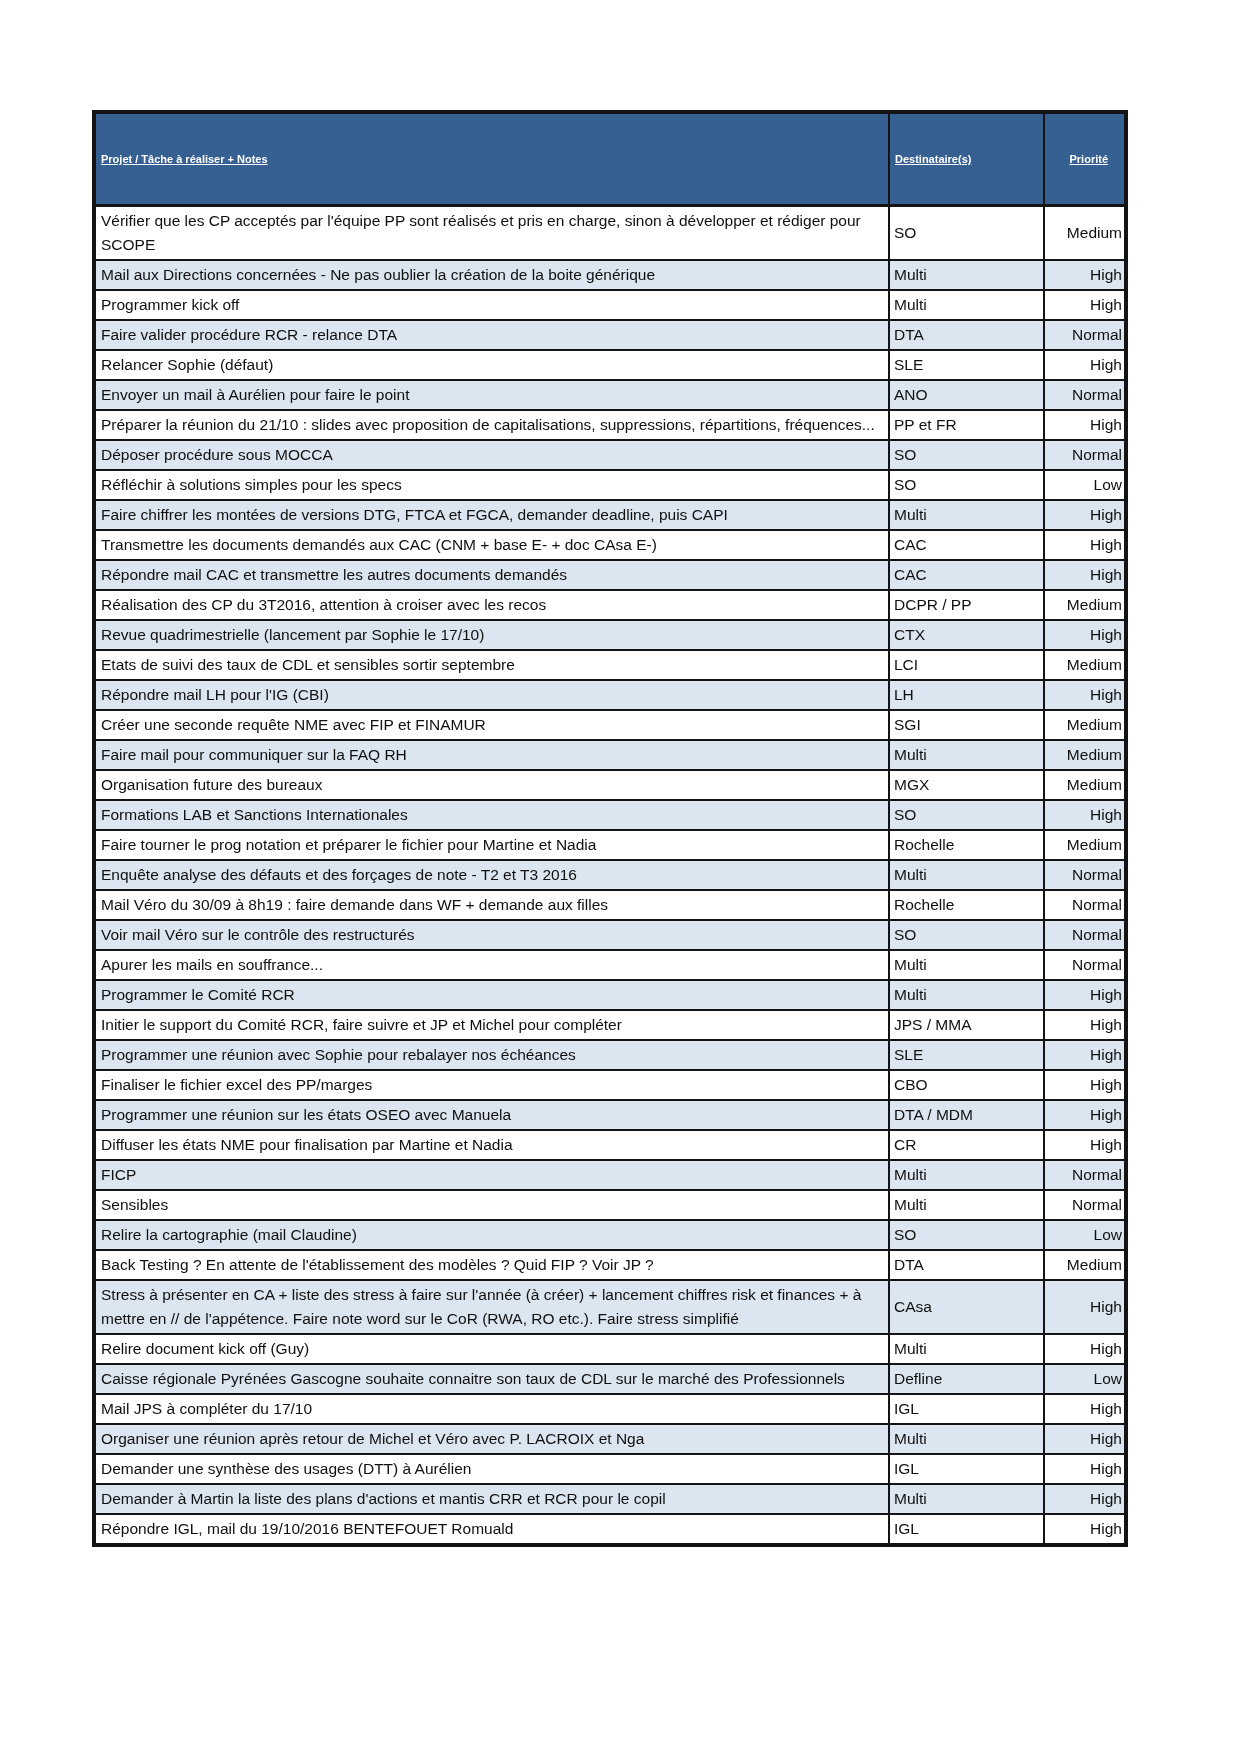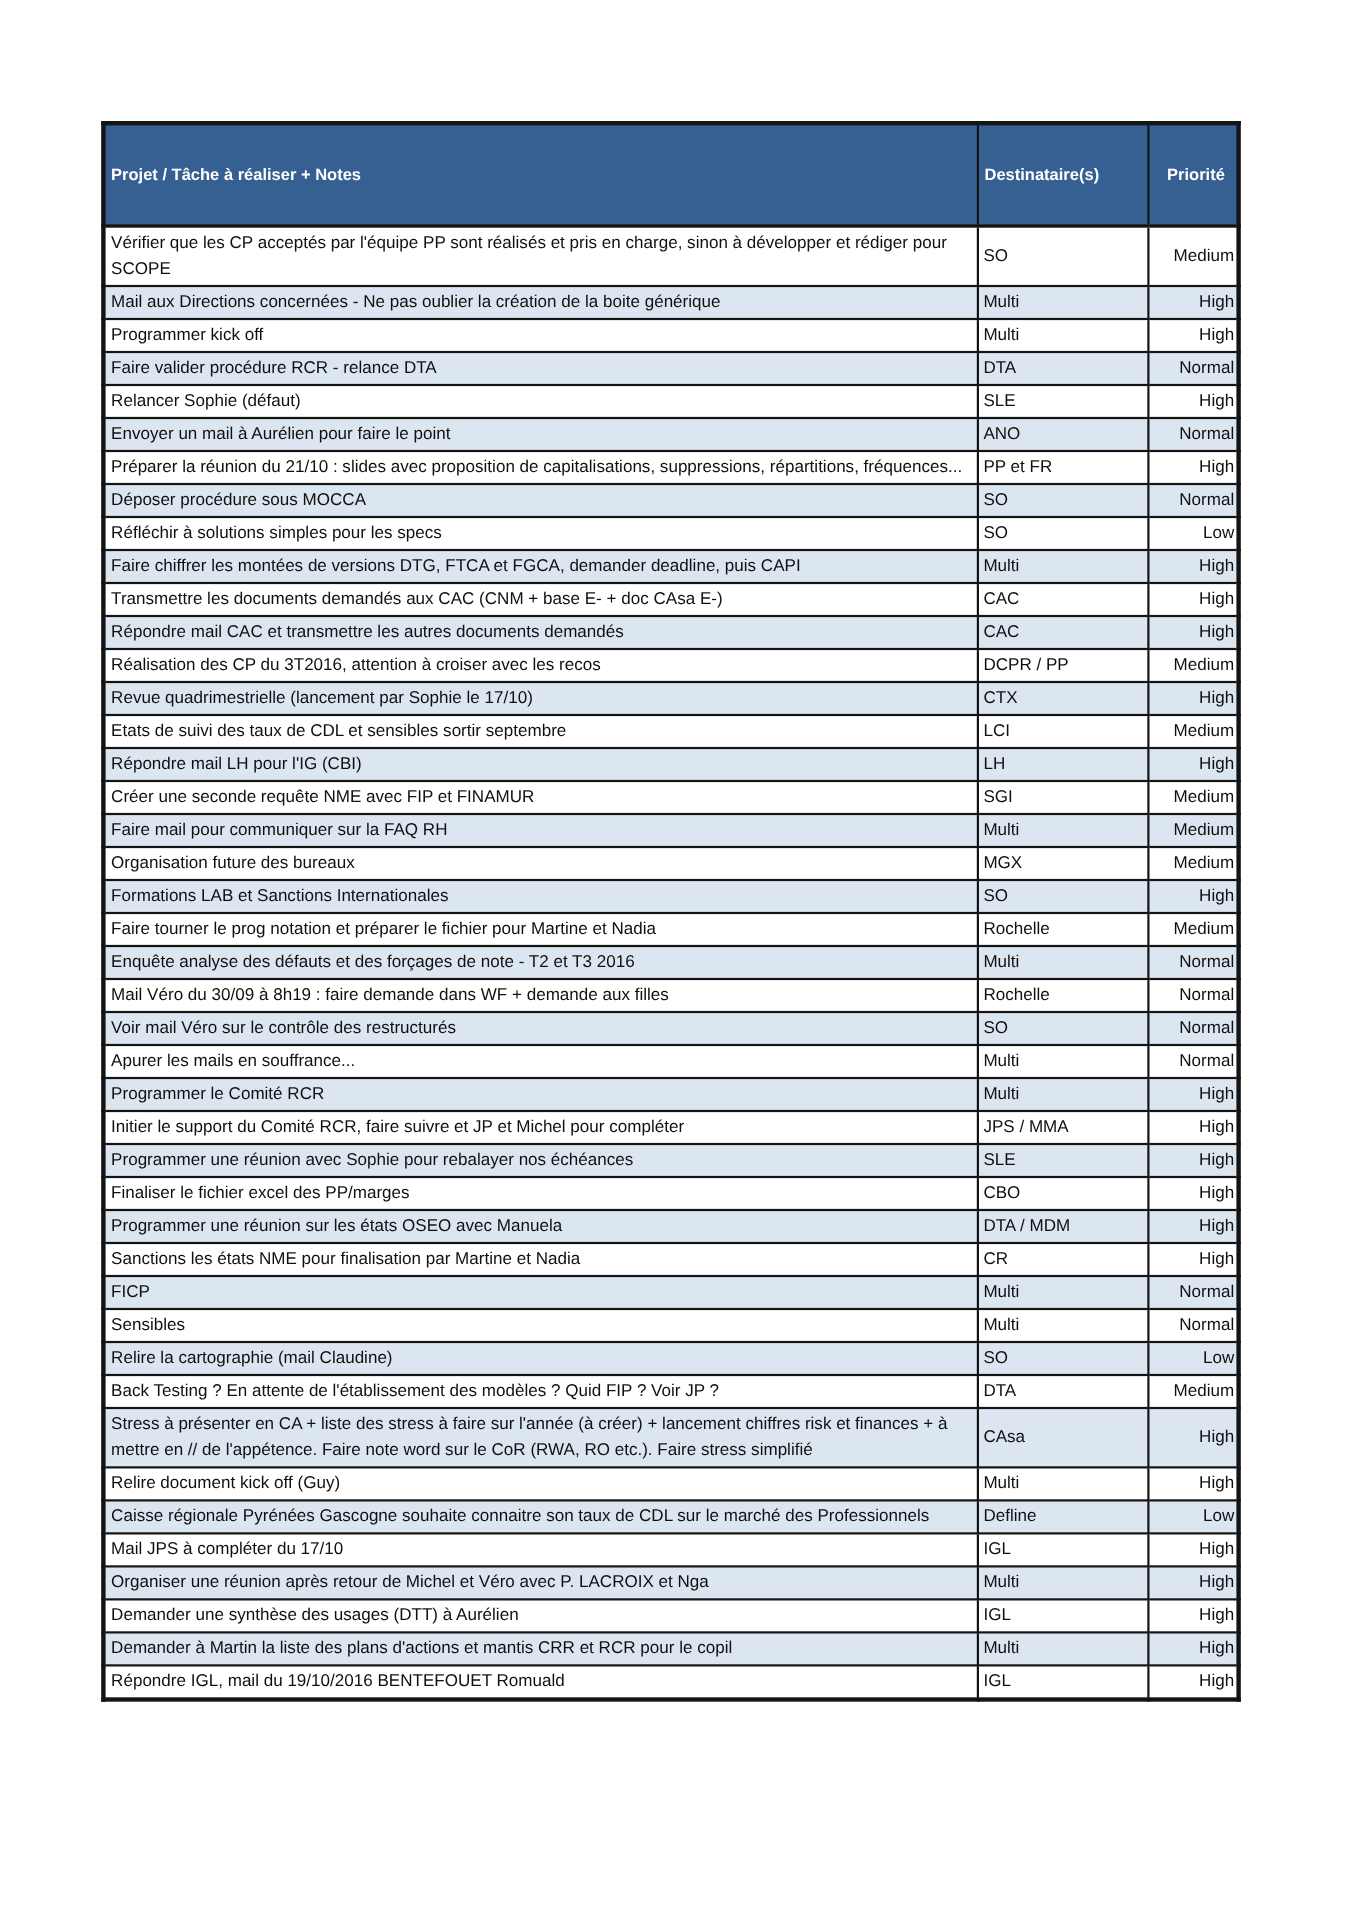--- a/index.html
+++ b/index.html
@@ -25,29 +25,30 @@
     border: 4px solid #141414;
   }
   col.c-task  { width: 795px; }
   col.c-dest  { width: 155px; }
   col.c-prio  { width: 82px;  }
 
   thead th {
     background: #376092;
     color: #ffffff;
     font-weight: bold;
-    font-size: 15px;
+    font-size: 11px;
     height: 86px;
     vertical-align: middle;
     text-align: left;
     padding: 2px 5px;
     border: 2px solid #141414;
     border-bottom-width: 3px;
-  }
-  thead th.prio-h { text-align: center; padding: 2px 16px; }
+    text-decoration: underline;
+  }
+  thead th.prio-h { text-align: right; padding: 2px 16px; }
 
   tbody td {
     border: 2px solid #141414;
     font-size: 15.5px;
     line-height: 24px;
     color: #101010;
     padding: 2px 4px 2px 5px;
     vertical-align: middle;
     background: #ffffff;
   }
@@ -217,21 +218,21 @@
           <td>Finaliser le fichier excel des PP/marges</td>
           <td class="dest">CBO</td>
           <td class="prio">High</td>
         </tr>
         <tr>
           <td>Programmer une réunion sur les états OSEO avec Manuela</td>
           <td class="dest">DTA / MDM</td>
           <td class="prio">High</td>
         </tr>
         <tr>
-          <td>Sanctions les états NME pour finalisation par Martine et Nadia</td>
+          <td>Diffuser les états NME pour finalisation par Martine et Nadia</td>
           <td class="dest">CR</td>
           <td class="prio">High</td>
         </tr>
         <tr>
           <td>FICP</td>
           <td class="dest">Multi</td>
           <td class="prio">Normal</td>
         </tr>
         <tr>
           <td>Sensibles</td>

